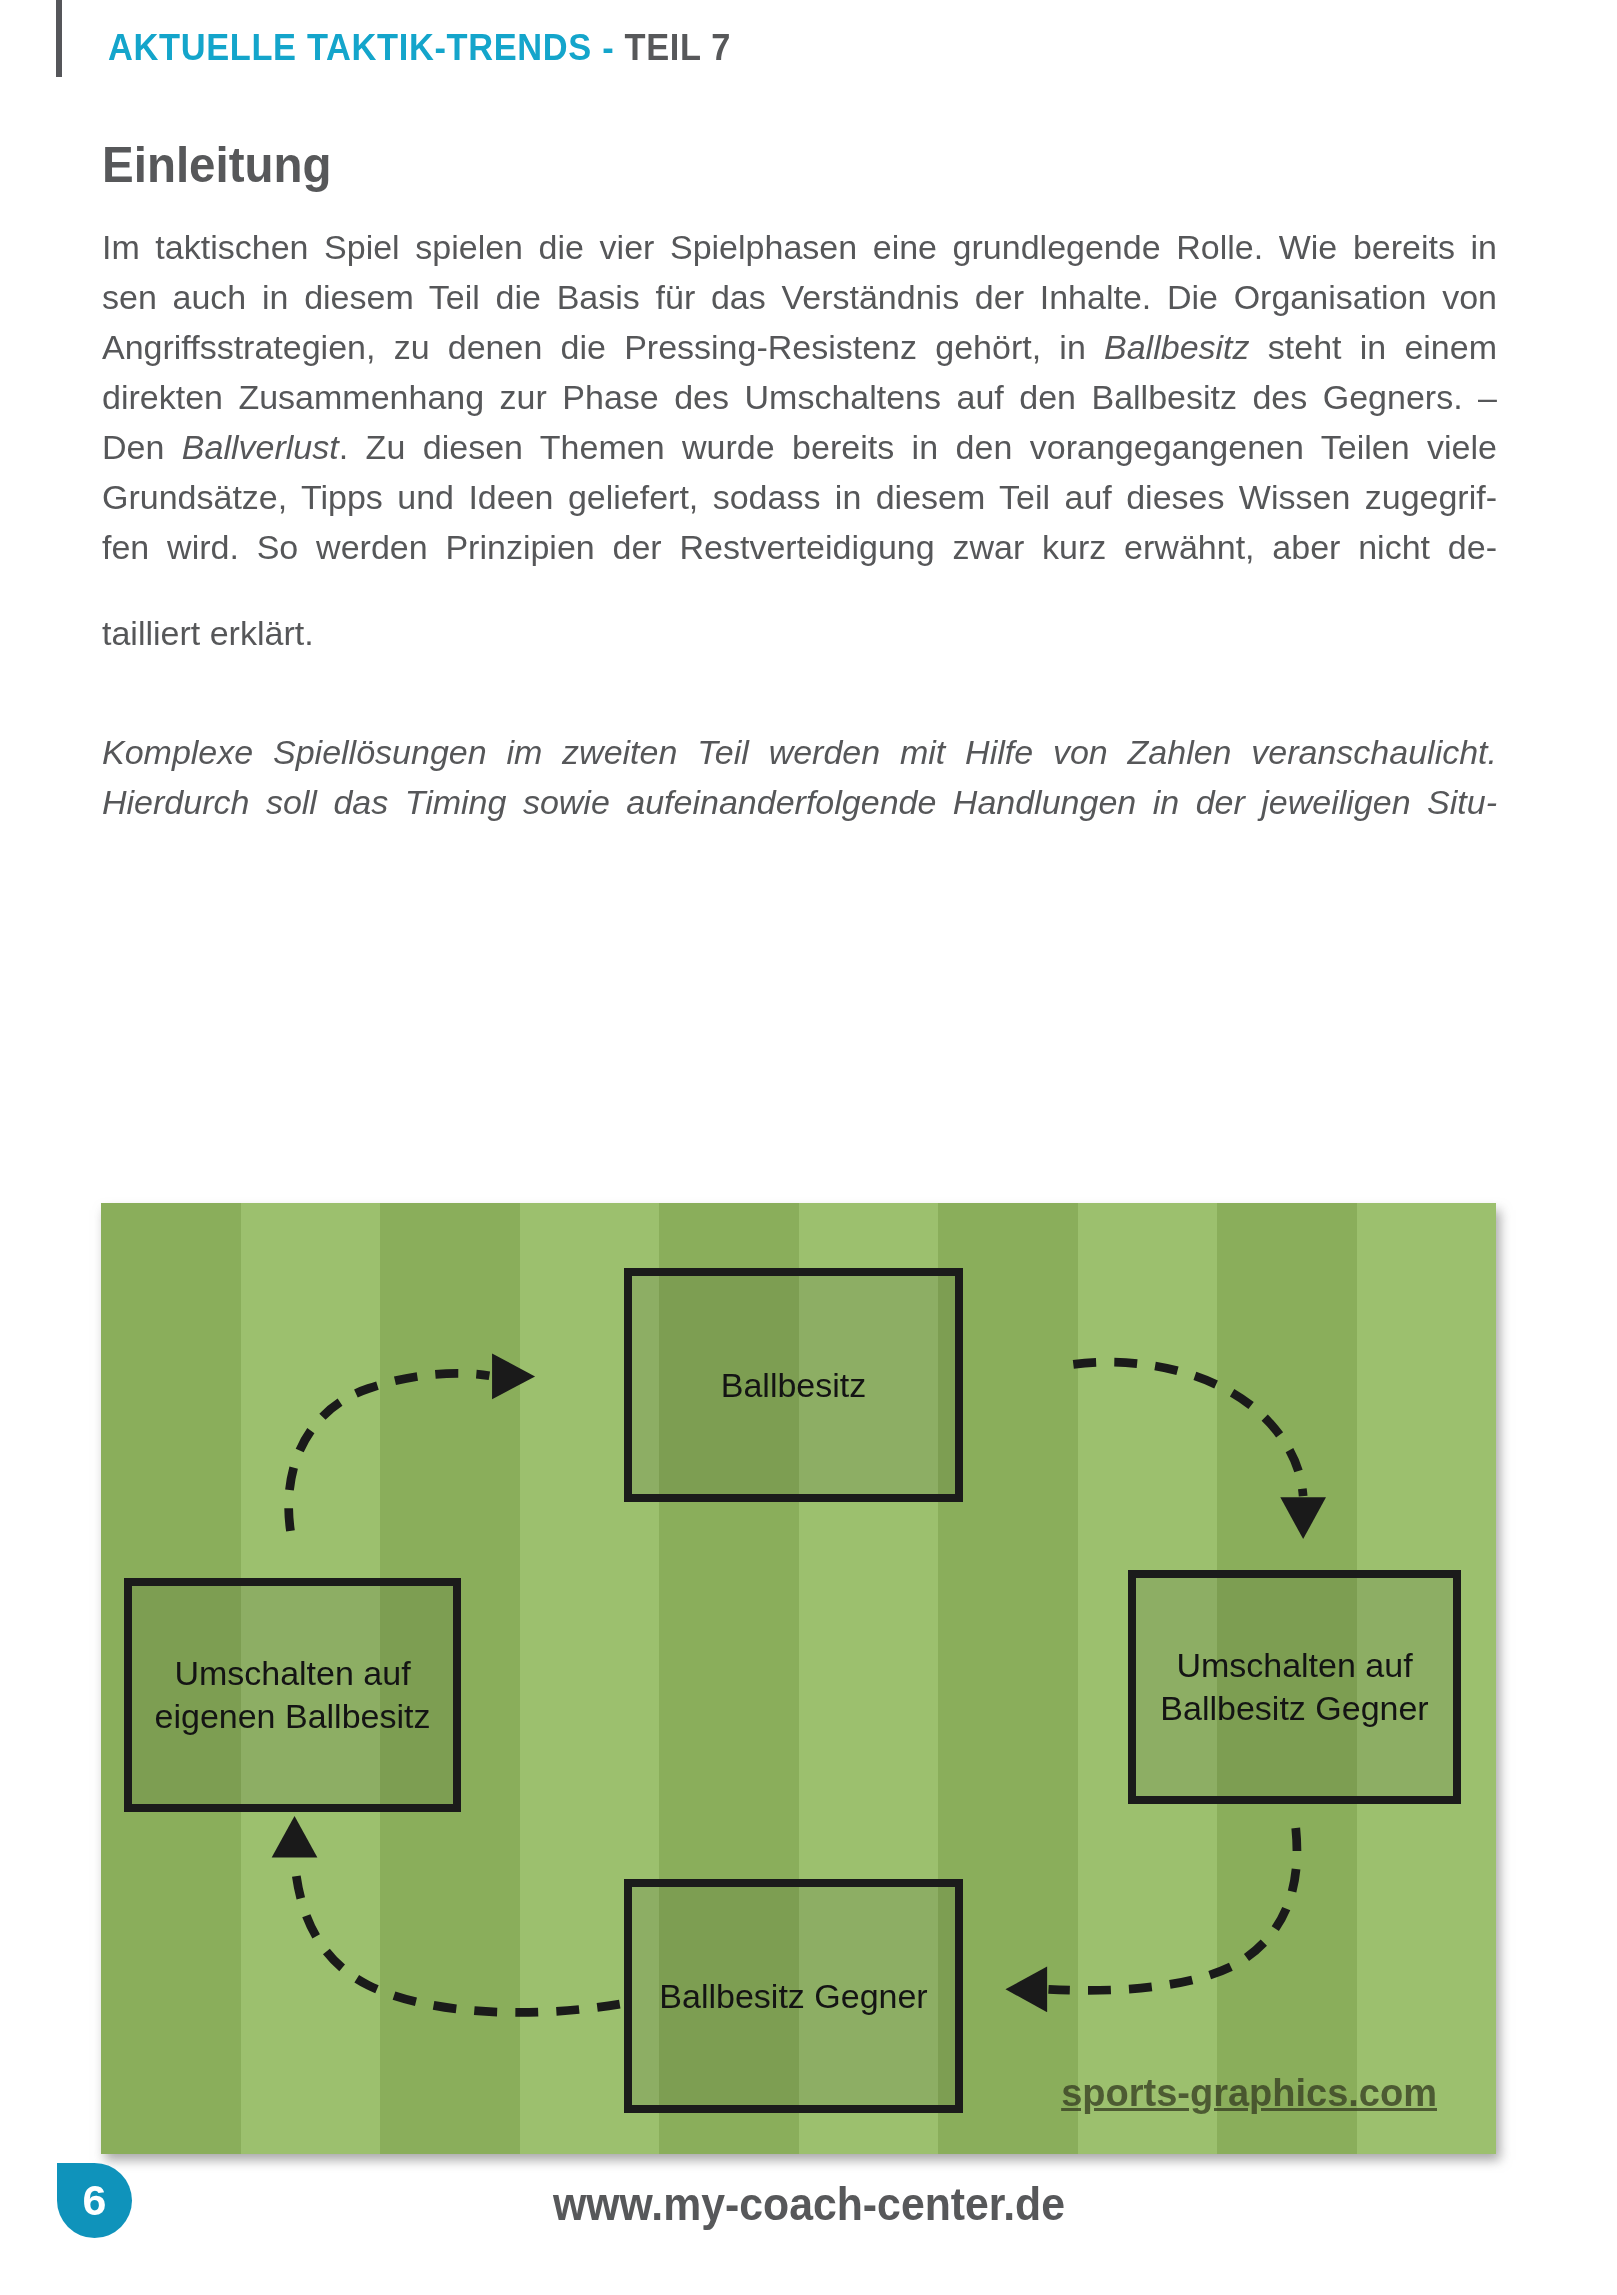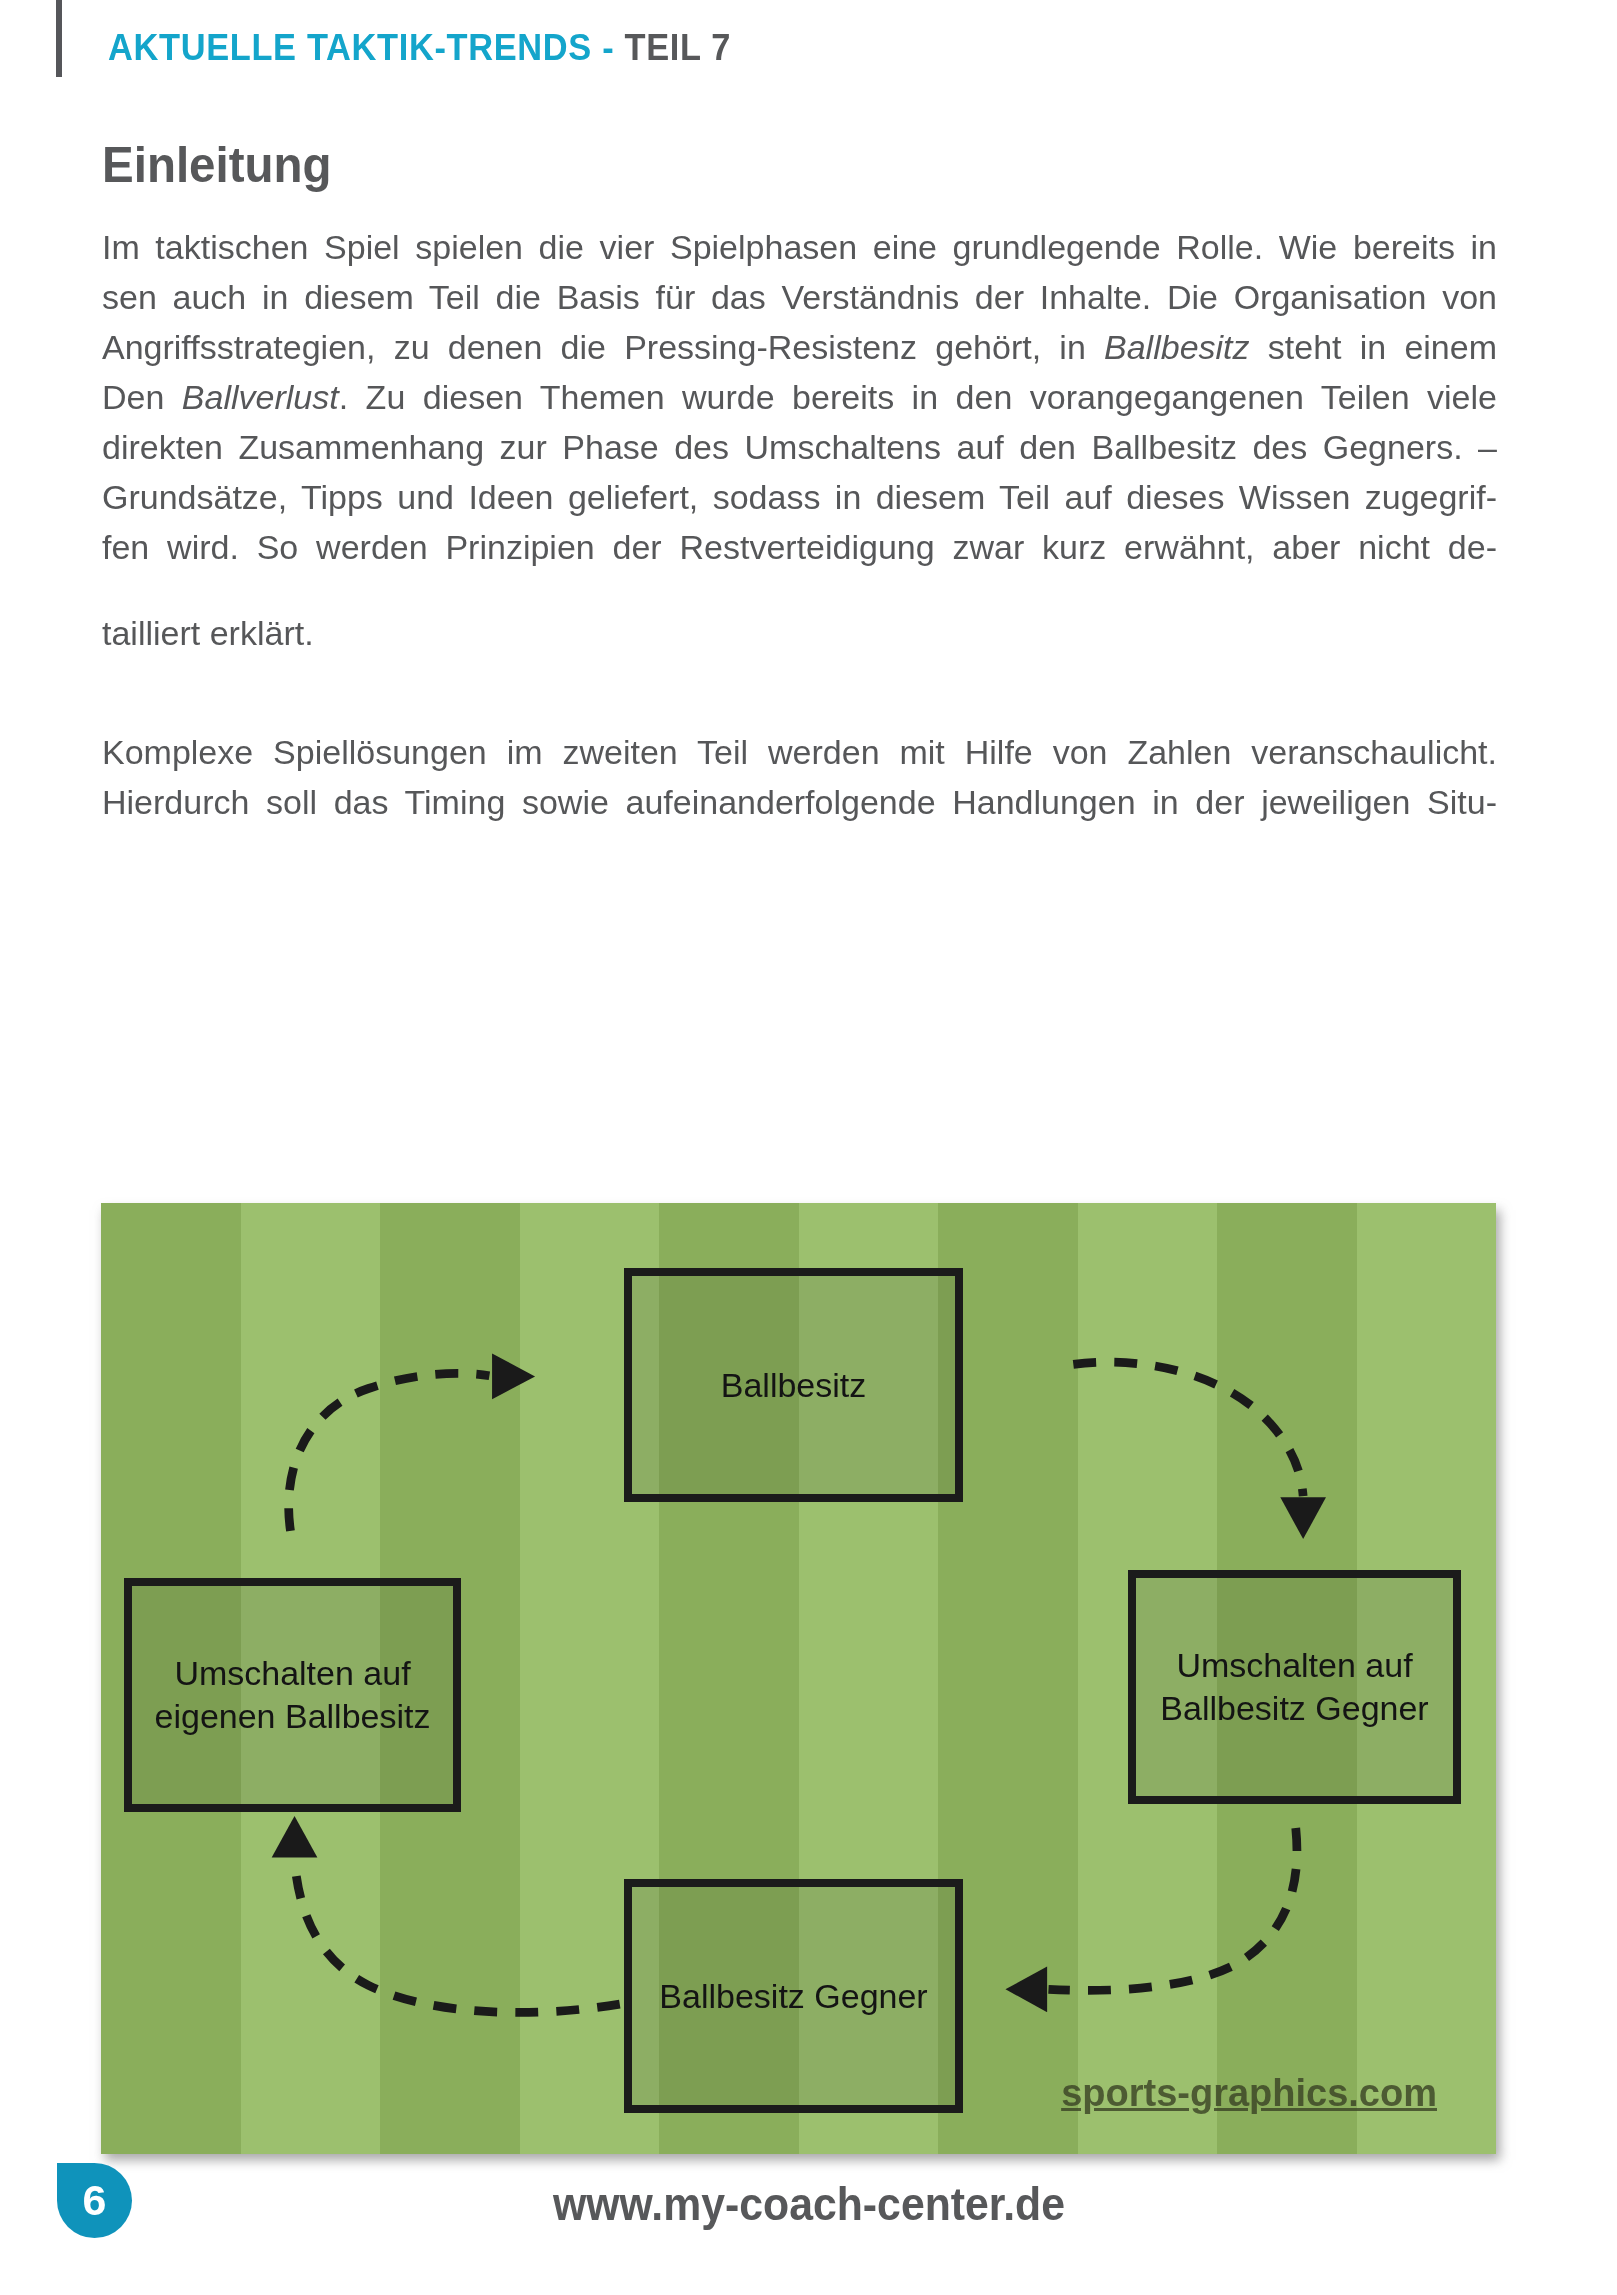--- a/index.html
+++ b/index.html
@@ -14,21 +14,21 @@
   .doc-header .rest{color:#57585a;}
 
   
   .article-heading{position:absolute;left:102px;top:136px;font-size:50px;font-weight:bold;
                    color:#57585a;transform:scaleX(0.95);transform-origin:left center;}
   .para{position:absolute;left:102px;width:1395px;color:#565759;font-size:34px;line-height:50px;}
   .para .line{text-align:justify;text-align-last:justify;white-space:normal;}
   .para .line.last{text-align-last:left;margin-top:36px;}
   .para em{font-style:italic;}
   #paragraph-1{top:222px;}
-  #paragraph-2{top:727px;}
+  #paragraph-2{top:727px;font-style:italic;}
 
   
   .field{position:absolute;left:101px;top:1203px;width:1395px;height:951px;
          background:repeating-linear-gradient(to right,#8aae5b 0 140px,#9cc06e 140px 279px);
          box-shadow:4px 6.7px 10.8px rgba(110,110,110,0.6);}
   .field svg.arrow-layer{position:absolute;left:0;top:0;width:100%;height:100%;}
   .dbox{position:absolute;box-sizing:border-box;border:8px solid #1b1b1b;background:rgba(0,0,0,0.09);
         display:flex;flex-direction:column;align-items:center;justify-content:center;
         color:#141414;font-size:34px;line-height:43px;text-align:center;}
   #box-top{left:523px;top:65px;width:339px;height:234px;}
@@ -51,22 +51,22 @@
 <div class="edge-bar"></div>
 <div class="doc-header">
   <span class="accent">AKTUELLE TAKTIK-TRENDS - </span><span class="rest">TEIL 7</span>
 </div>
 
 <h1 class="article-heading" style="margin:0;">Einleitung</h1>
 <div class="para" id="paragraph-1">
     <div class="line">Im taktischen Spiel spielen die vier Spielphasen eine grundlegende Rolle. Wie bereits in</div>
     <div class="line">sen auch in diesem Teil die Basis für das Verständnis der Inhalte. Die Organisation von</div>
     <div class="line">Angriffsstrategien, zu denen die Pressing-Resistenz gehört, in <em>Ballbesitz</em> steht in einem</div>
+    <div class="line">direkten Zusammenhang zur Phase des Umschaltens auf den Ballbesitz des Gegners. –</div>
     <div class="line">Den <em>Ballverlust</em>. Zu diesen Themen wurde bereits in den vorangegangenen Teilen viele</div>
-    <div class="line">direkten Zusammenhang zur Phase des Umschaltens auf den Ballbesitz des Gegners. –</div>
     <div class="line">Grundsätze, Tipps und Ideen geliefert, sodass in diesem Teil auf dieses Wissen zugegrif-</div>
     <div class="line">fen wird. So werden Prinzipien der Restverteidigung zwar kurz erwähnt, aber nicht de-</div>
     <div class="line last">tailliert erklärt.</div>
   </div>
 <div class="para" id="paragraph-2">
     <div class="line">Komplexe Spiellösungen im zweiten Teil werden mit Hilfe von Zahlen veranschaulicht.</div>
     <div class="line">Hierdurch soll das Timing sowie aufeinanderfolgende Handlungen in der jeweiligen Situ-</div>
   </div>
 
 <div class="field">

